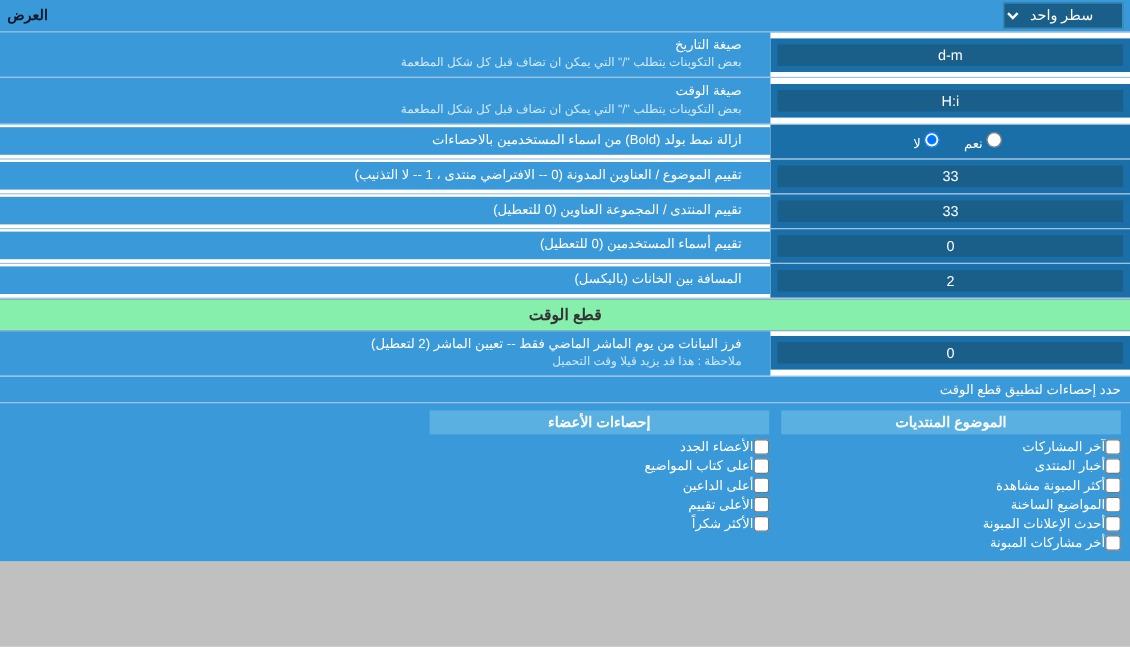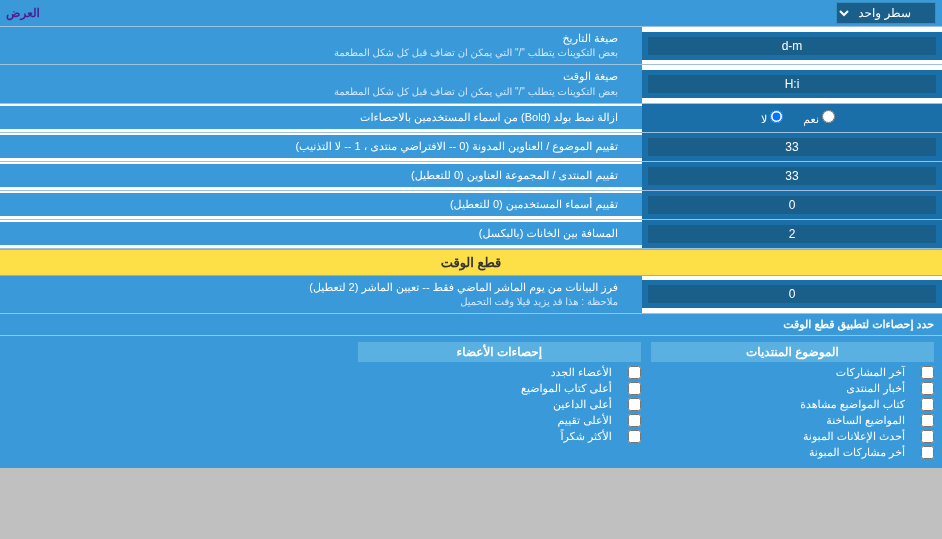--- a/index.html
+++ b/index.html
@@ -61,21 +61,21 @@
       color: #fff;
       font-size: 11px;
     }
     .radio-group label {
       color: #fff;
       font-size: 11px;
       margin-left: 12px;
     }
     
     .section-header {
-      background: #fde047;
+      background: #86efac;
       color: #333;
       font-weight: bold;
       text-align: center;
       padding: 5px;
       font-size: 13px;
       border-bottom: 1px solid #8ab0cc;
       border-top: 1px solid #8ab0cc;
     }
     
     .checkboxes-section {
@@ -95,21 +95,21 @@
       display: flex;
       flex-direction: row;
       gap: 10px;
     }
     .checkbox-column {
       flex: 1;
     }
     .checkbox-item {
       display: flex;
       align-items: center;
-      gap: 16px;
+      gap: 0;
       color: #fff;
       font-size: 11px;
       margin-bottom: 3px;
       direction: rtl;
     }
     .checkbox-item input[type="checkbox"] {
       width: 13px;
       height: 13px;
     }
     .label-right {
@@ -117,34 +117,33 @@
       font-size: 11px;
     }
     
     .limit-row {
       background: #3a9ad9;
       color: #fff;
       text-align: right;
       padding: 4px 8px;
       font-size: 11px;
       border-bottom: 1px solid #a0c0e0;
-      font-weight: bold;
     }
     .top-row {
       display: flex;
       flex-direction: row;
       align-items: center;
       justify-content: space-between;
       background: #3a9ad9;
       border-bottom: 1px solid #a0c0e0;
       min-height: 26px;
       padding: 2px 6px;
     }
     .top-label {
-      color: #4c1d95;
+      color: #0f172a;
       font-size: 12px;
       font-weight: bold;
     }
     .top-select select {
       background: #1a5f8a;
       border: 1px solid #3a8fbf;
       color: #fff;
       font-size: 12px;
       padding: 2px 20px 2px 4px;
       direction: rtl;
@@ -256,21 +255,21 @@
         <div class="checkbox-item">
           <input type="checkbox" style="">
           <span class="label-right">آخر المشاركات</span>
         </div>
         <div class="checkbox-item">
           <input type="checkbox" style="">
           <span class="label-right">أخبار المنتدى</span>
         </div>
         <div class="checkbox-item">
           <input type="checkbox" style="">
-          <span class="label-right">كتاب المواضيع مشاهدة</span>
+          <span class="label-right">أكثر المبونة مشاهدة</span>
         </div>
         <div class="checkbox-item">
           <input type="checkbox" style="">
           <span class="label-right">المواضيع الساخنة</span>
         </div>
         <div class="checkbox-item">
           <input type="checkbox" style="">
           <span class="label-right">أحدث الإعلانات المبونة</span>
         </div>
         <div class="checkbox-item">

